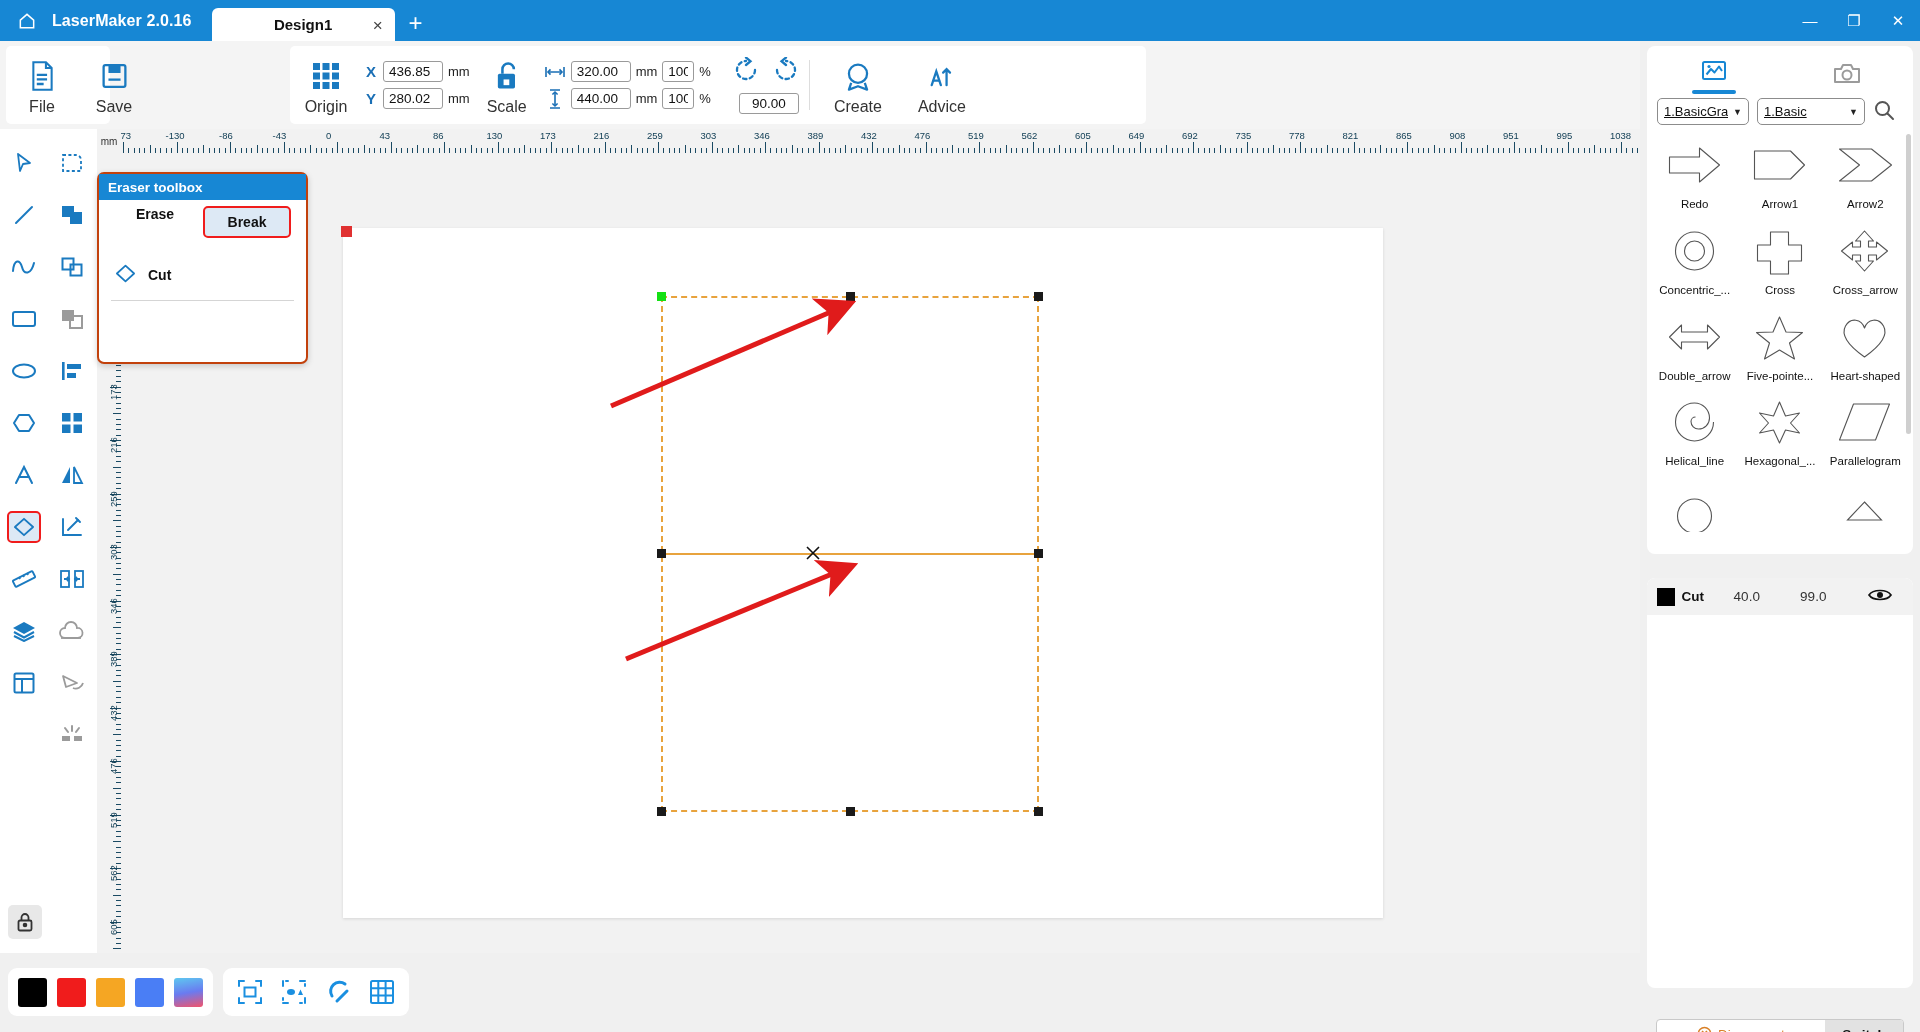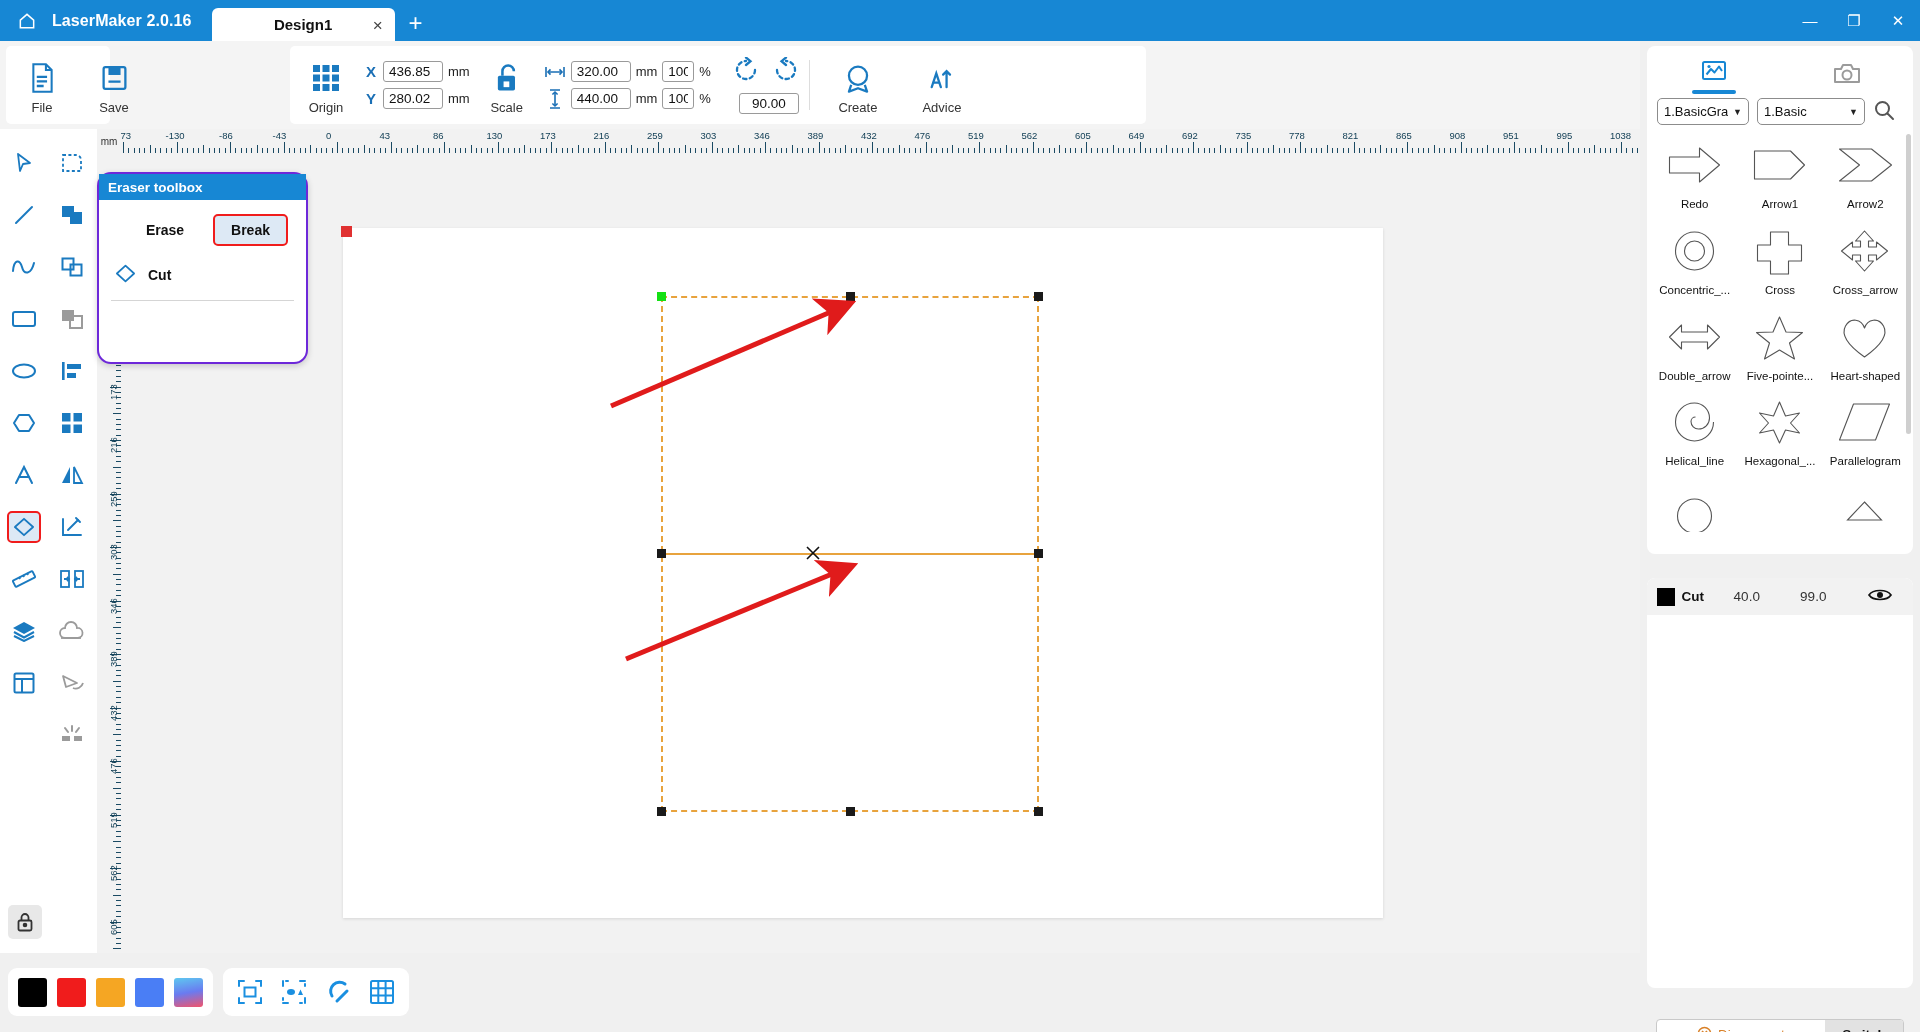--- a/index.html
+++ b/index.html
@@ -55,21 +55,21 @@
   .ribbon-group {
     position: absolute; top: 5px; height: 78px;
     background: #fff; border-radius: 5px;
     display: flex; align-items: stretch;
   }
   .rb-item {
     display: flex; flex-direction: column; align-items: center; justify-content: center;
     min-width: 72px; padding: 4px 8px 2px 8px; cursor: pointer;
   }
   .rb-icon { height: 40px; display:flex; align-items:center; justify-content:center; }
-  .rb-label { font-size: 13px; color: #333; margin-top: 2px; }
+  .rb-label { font-size: 16px; color: #333; margin-top: 2px; }
   .rb-sep { width: 1px; background: #ddd; margin: 14px 6px; }
 
   .field-col { display: flex; flex-direction: column; justify-content: center; gap: 6px; padding: 0 4px; }
   .field-row { display: flex; align-items: center; gap: 5px; }
   .axis-label { font-size: 15px; font-weight: bold; color: #1a6fb5; width: 12px; }
   .numbox {
     border: 1px solid #9a9a9a; border-radius: 3px; background: #fff;
     font-size: 13.5px; color: #111; padding: 2px 5px; text-align: left;
     font-family: "Liberation Sans", sans-serif;
   }
@@ -98,29 +98,29 @@
   .tool.gray { color: #9b9b9b; }
   .lock-btn {
     position: absolute; left: 8px; bottom: 14px; width: 34px; height: 34px;
     background: #e8e8e8; border-radius: 5px; display:flex; align-items:center; justify-content:center;
     color: #333; cursor: pointer;
   }
 
   
   .eraser-panel {
     position: absolute; left: 97px; top: 172px; width: 211px; height: 192px;
-    background: #fff; border: 2px solid #6d28d9; border-radius: 14px;
+    background: #fff; border: 2px solid #c2410c; border-radius: 7px;
     box-shadow: 0 2px 6px rgba(0,0,0,.18); z-index: 40;
   }
   .ep-title {
     height: 26px; background: #1787d4; color: #fff; font-size: 13.5px; font-weight: bold;
     display: flex; align-items: center; padding-left: 9px;
   }
   .ep-body { padding: 6px 0 0 0; position: relative; }
-  .ep-row1 { display: flex; align-items: center; height: 48px; padding: 0 18px; }
+  .ep-row1 { display: flex; align-items: flex-start; height: 48px; padding: 0 8px; }
   .ep-erase {
     flex: 0 0 96px; text-align: center; font-size: 14px; font-weight: bold; color: #111;
     cursor: pointer;
   }
   .ep-break {
     width: 88px; height: 32px; border: 2px solid #f01c1c; border-radius: 5px;
     background: #dde9f5; display: flex; align-items: center; justify-content: center;
     font-size: 14px; font-weight: bold; color: #111; cursor: pointer;
   }
   .ep-row2 { display: flex; align-items: center; height: 42px; padding: 0 8px 0 16px; gap: 12px; cursor: pointer; }
@@ -209,21 +209,21 @@
   .rp-tab.active::after {
     content: ''; position: absolute; bottom: 0; left: 50%; transform: translateX(-50%);
     width: 44px; height: 4px; background: #1787d4; border-radius: 2px;
   }
   .rp-selects { display: flex; align-items: center; gap: 8px; padding: 4px 8px 8px 10px; }
   .rp-select {
     height: 27px; border: 1px solid #8c8c8c; border-radius: 5px; background: #fff;
     display: flex; align-items: center; justify-content: space-between;
     font-size: 13px; color: #111; padding: 0 6px; cursor: pointer; overflow: hidden;
   }
-  .rp-select .sl { white-space: nowrap; overflow: hidden; text-overflow: clip; }
+  .rp-select .sl { white-space: nowrap; overflow: hidden; text-overflow: clip; text-decoration: underline; }
   .rp-select .ar { font-size: 9px; color: #222; margin-left: 4px; }
   .shape-grid {
     display: grid; grid-template-columns: repeat(3, 1fr); gap: 2px; padding: 2px 6px 4px 6px;
     height: 420px; overflow: hidden; position: relative;
   }
   .shape-cell { display: flex; flex-direction: column; align-items: center; cursor: pointer; }
   .shape-svg { height: 62px; display: flex; align-items: center; justify-content: center; }
   .shape-name { font-size: 11.5px; color: #111; margin-top: 1px; white-space: nowrap; }
   .lib-scrollbar {
     position: absolute; right: 2px; top: 88px; width: 5px; height: 300px;

